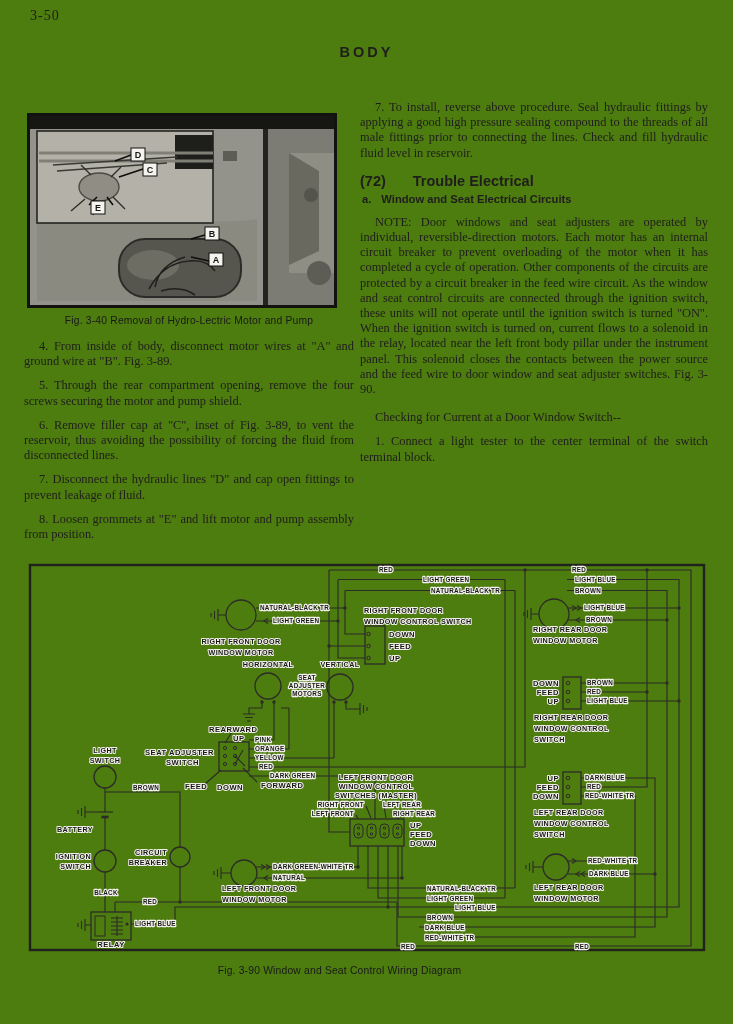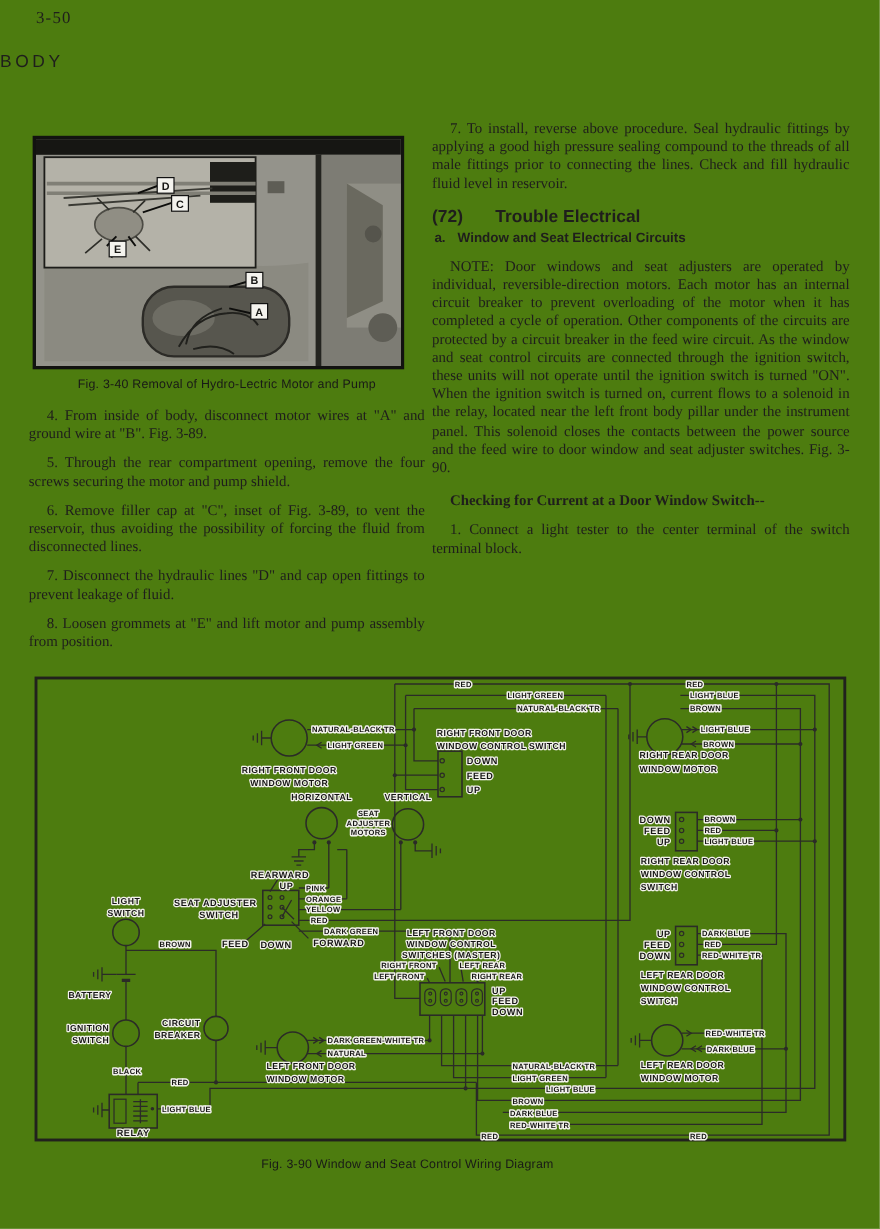--- a/index.html
+++ b/index.html
@@ -2,40 +2,40 @@
 <html><head>
 <meta charset="utf-8">
 <style>
   html,body{margin:0;padding:0;}
   .page{
     position:relative; width:733px; height:1024px;
     background:#4d7c0f; overflow:hidden;
     font-family:"Liberation Serif", serif; color:#1f1e1c;
   }
   .pagenum{position:absolute; left:30px; top:8px; font-size:14px; letter-spacing:1px;}
-  .banner{position:absolute; left:0; top:44px; width:100%; 
-    font-family:"Liberation Sans", sans-serif; font-weight:normal; font-size:14.5px; letter-spacing:3px;}
+  .banner{position:absolute; left:0; top:44px; width:100%; text-align:center;
+    font-family:"Liberation Sans", sans-serif; font-weight:bold; font-size:14.5px; letter-spacing:3px;}
   .col-left{position:absolute; left:24px; top:113px; width:330px;}
   .col-right{position:absolute; left:360px; top:100px; width:348px;}
   .body-text{font-size:12.4px; line-height:15.2px; text-align:justify; margin:0 0 9px 0;}
   p.body-text{text-indent:15px;}
   .photo-wrap{width:310px; height:195px; margin-left:3px;}
   .fig-caption{
     font-family:"Liberation Sans", sans-serif; font-size:10.3px; letter-spacing:.2px;
     text-align:center; margin:7px 0 13px 0; color:#191917;
   }
   .sec-head{
     font-family:"Liberation Sans", sans-serif; font-weight:bold; font-size:14.5px;
     margin:12px 0 2px 0; display:flex; gap:27px;
   }
   .sub-head{
     font-family:"Liberation Sans", sans-serif; font-weight:bold; font-size:11.2px;
     margin:4px 0 10px 2px; display:flex; gap:10px;
   }
-  .checking{margin-top:13px;font-weight:bold;}
+  .checking{margin-top:13px;}
   .diagram-wrap{position:absolute; left:27px; top:562px; width:683px; height:393px;}
   .fig90-cap{position:absolute; left:0; top:958px; width:679px;}
   
   svg text{font-family:"Liberation Sans", sans-serif; fill:#161614;}
   .wl{font-size:6.3px; font-weight:bold; letter-spacing:.3px;
       paint-order:stroke; stroke:#f2f1ec; stroke-width:2.4px; stroke-linejoin:round;}
   .cl{font-size:7.2px; font-weight:bold; letter-spacing:.4px;
       paint-order:stroke; stroke:#f2f1ec; stroke-width:2px; stroke-linejoin:round;}
   .al{font-size:7.6px; font-weight:bold; letter-spacing:.5px;
       paint-order:stroke; stroke:#f2f1ec; stroke-width:2px; stroke-linejoin:round;}

